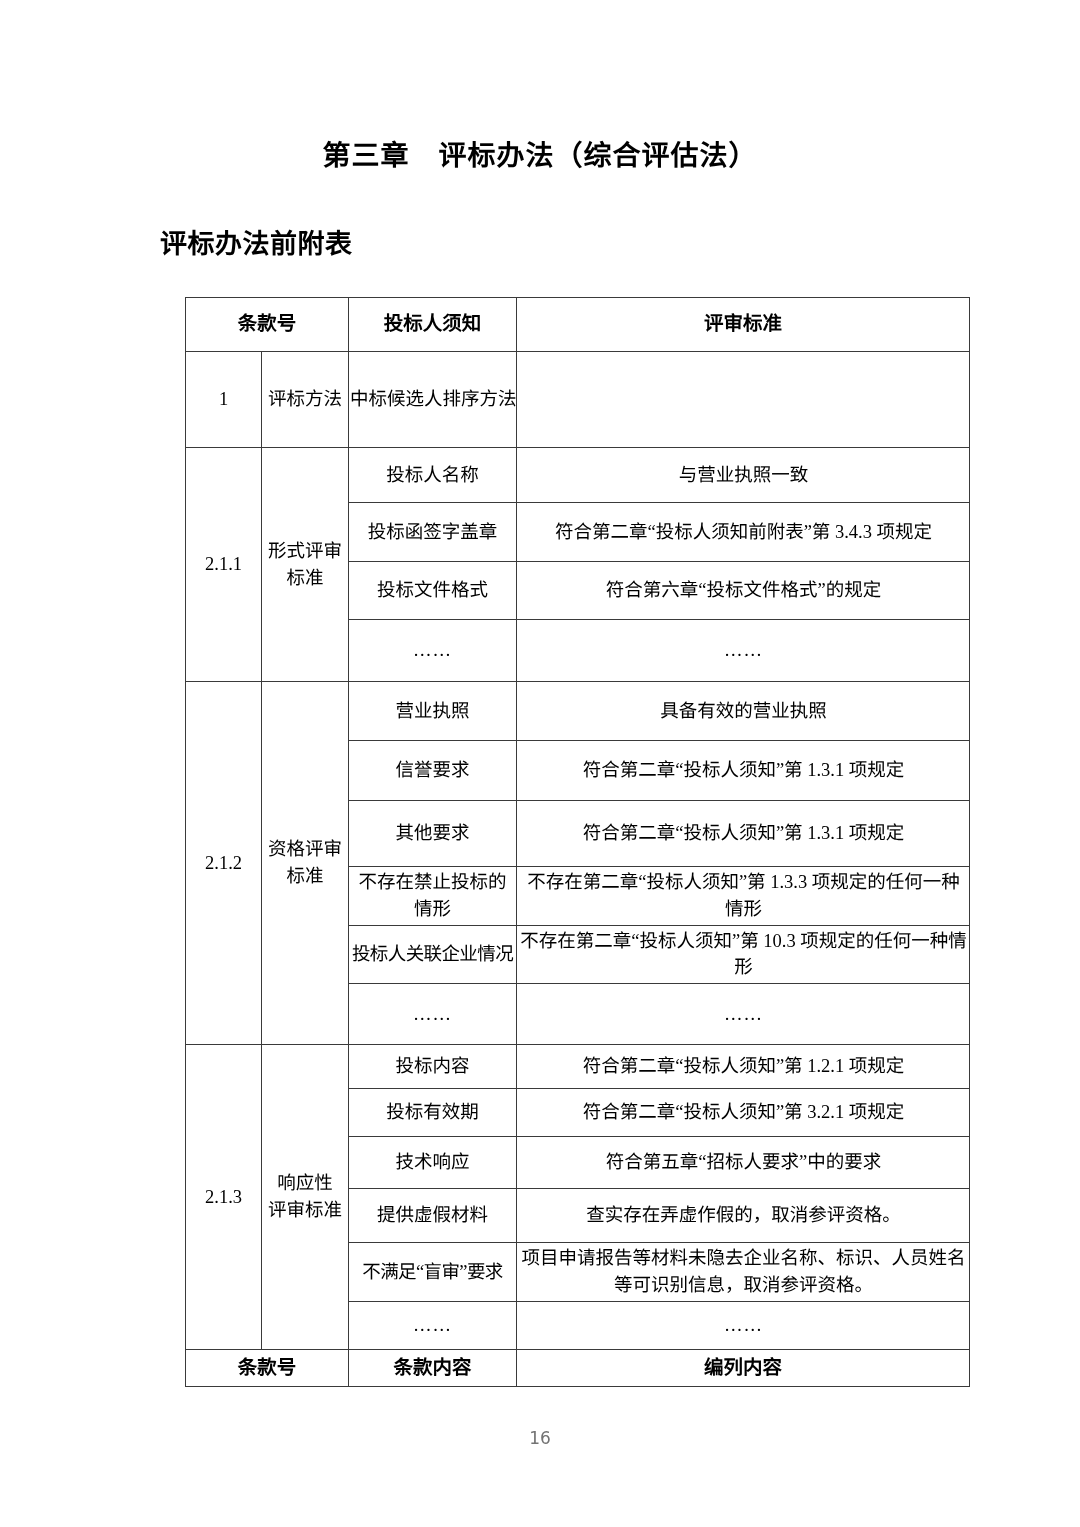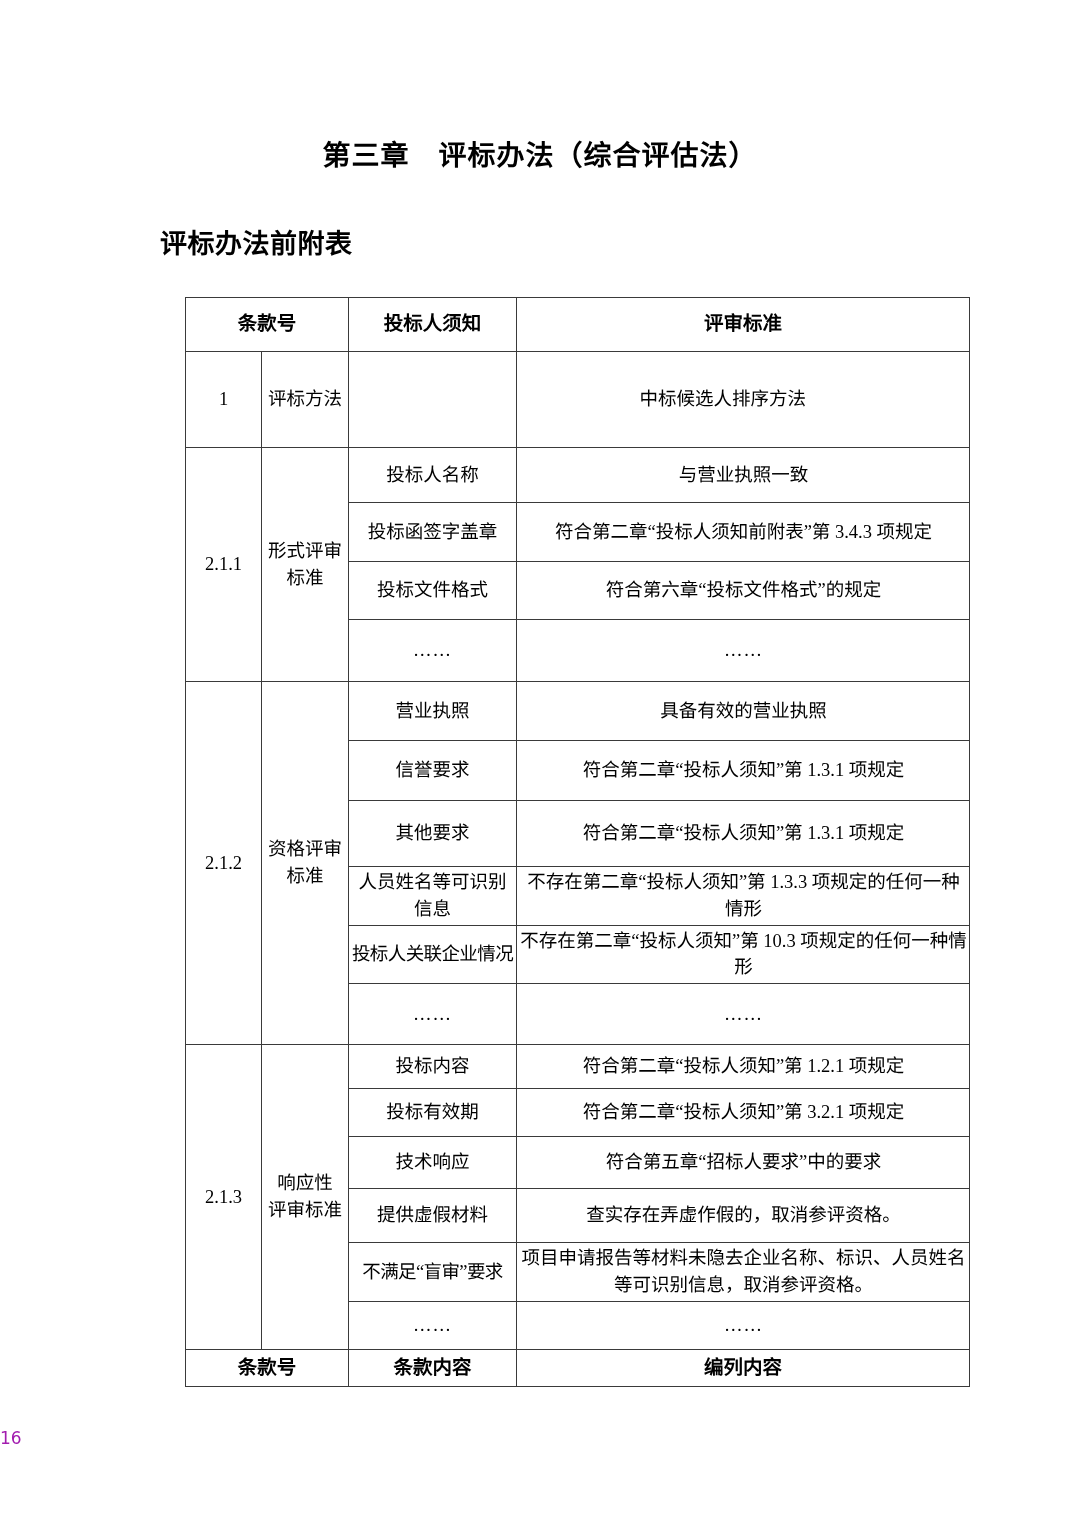--- a/index.html
+++ b/index.html
@@ -101,38 +101,39 @@
   td.factor-overflow .cell {
     white-space: nowrap;
     letter-spacing: -0.6px;
   }
 
   
   td.bleed .cell {
     position: relative;
     width: 456px;
     white-space: nowrap;
-    text-align: right;
+    text-align: left;
     z-index: 2;
     background: transparent;
   }
 
   .ell {
     letter-spacing: 1px;
   }
 
   
   .page-number {
     position: absolute;
     left: 0;
     right: 0;
     top: 1428px;
+    text-align: center;
     font-size: 17px;
     font-family: "DejaVu Sans", "Liberation Sans", sans-serif;
-    color: #a21caf;
+    color: #737373;
   }
 </style>
 </head>
 <body>
 
 <div class="page">
 
   <div class="doc-title">第三章　评标办法（综合评估法）</div>
 
   <div class="doc-subtitle">评标办法前附表</div>
@@ -234,21 +235,21 @@
           <tr style="height: 66px;">
             <td>
               <span class="cell">其他要求</span>
             </td>
             <td class="crit">
               <span class="cell wrap">符合第二章“投标人须知”第 1.3.1 项规定</span>
             </td>
           </tr>
           <tr style="height: 57px;">
             <td>
-              <span class="cell wrap">人员姓名等可识别信息</span>
+              <span class="cell wrap">不存在禁止投标的情形</span>
             </td>
             <td class="crit">
               <span class="cell wrap">不存在第二章“投标人须知”第 1.3.3 项规定的任何一种情形</span>
             </td>
           </tr>
           <tr style="height: 58px;">
             <td class="factor-overflow">
               <span class="cell">投标人关联企业情况</span>
             </td>
             <td class="crit">

